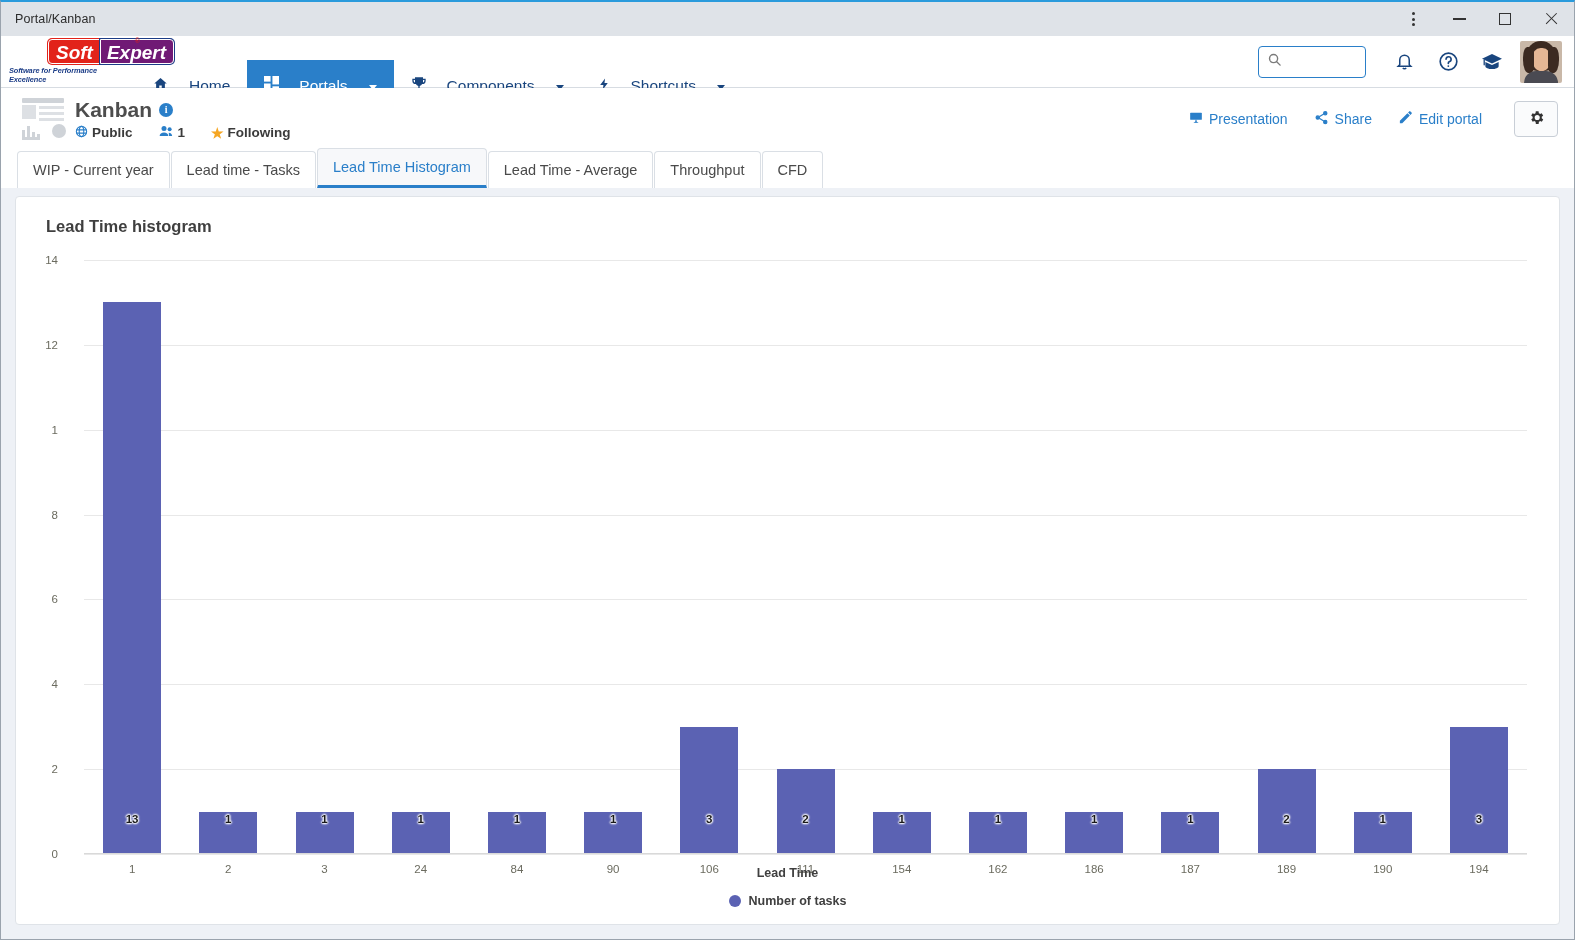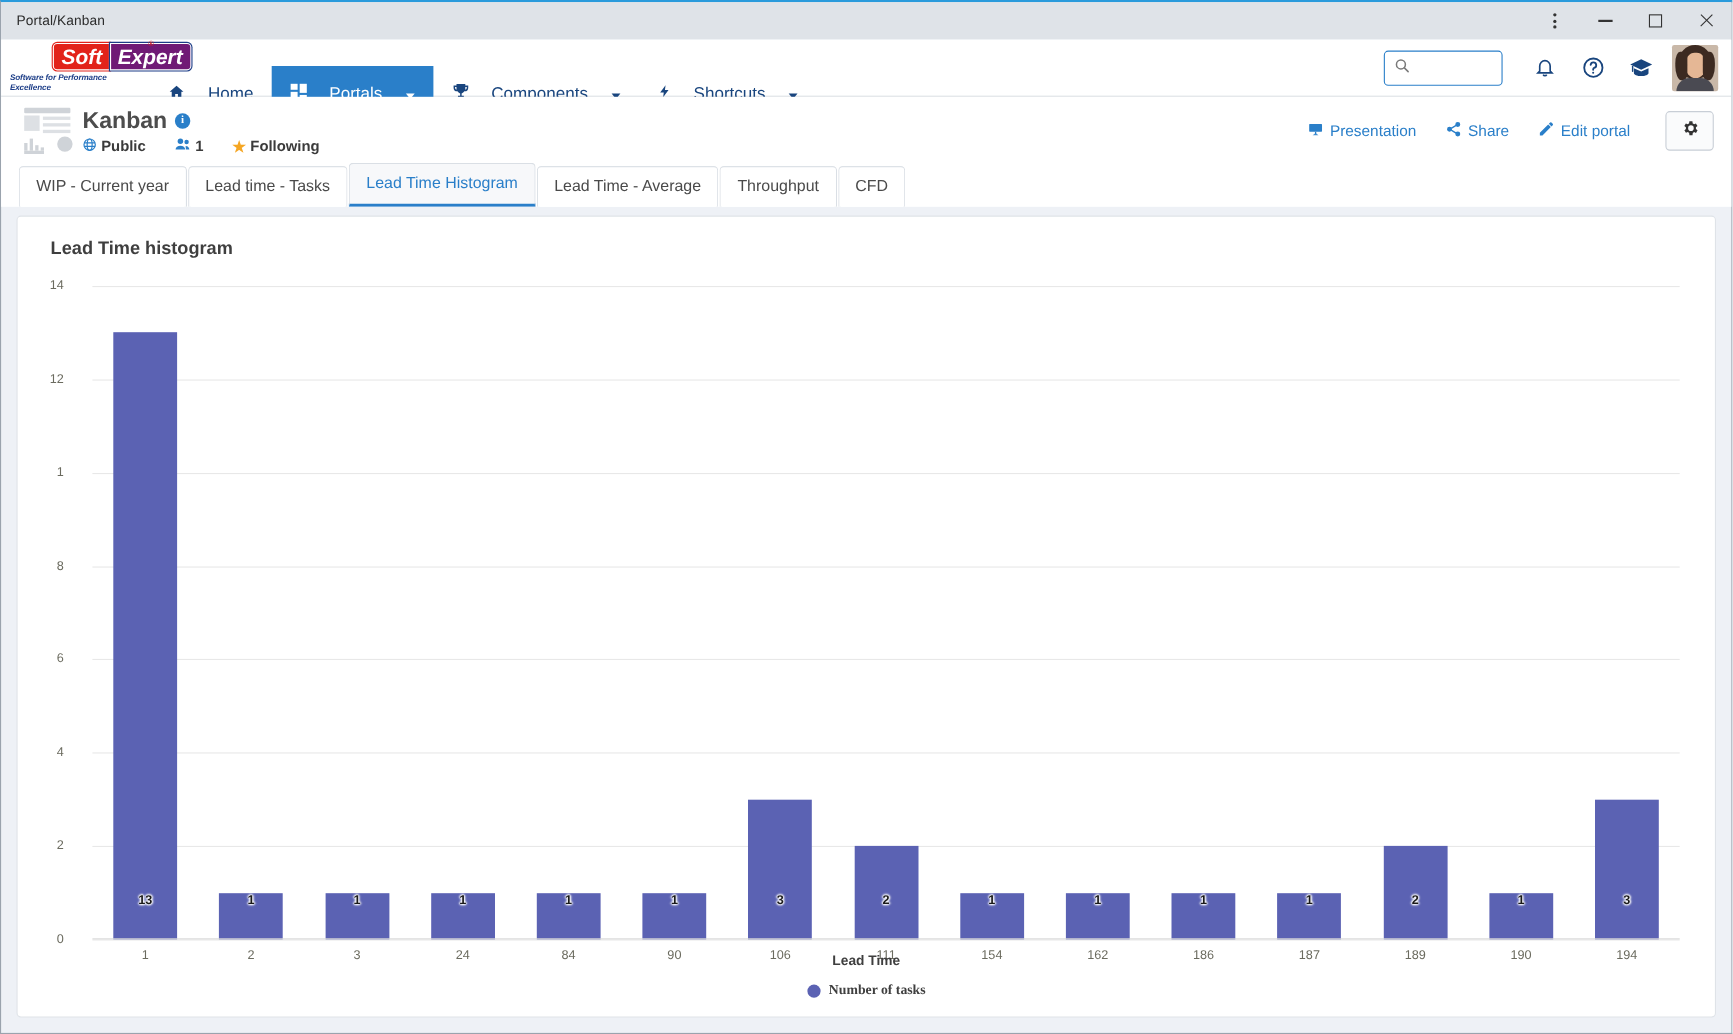--- a/index.html
+++ b/index.html
@@ -227,21 +227,21 @@
   .xtick {
     position: absolute; top: 100%; margin-top: 9px;
     font-size: 11.5px; color: #6b6b5f;
   }
   .xaxis-title {
     position: absolute; left: 0; right: 0; bottom: 38px; text-align: center;
     font-size: 12.5px; color: #3f3f3f; font-weight: bold;
   }
   .legend {
     position: absolute; left: 0; right: 0; bottom: 10px;
-    display: flex; align-items: center; justify-content: center; gap: 8px; font-family: Liberation Serif, serif;
+    display: flex; align-items: center; justify-content: center; gap: 8px;
   }
   .legend-dot { width: 12px; height: 12px; border-radius: 50%; background: #5b62b3; }
   .legend-label { font-size: 12.5px; color: #3f3f3f; font-weight: bold; }
   .axis-line { position: absolute; left: 0; right: 0; bottom: 0; height: 1px; background: #d9d9d9; }
 </style>
 </head>
 <body>
 
 <div class="window">
 

